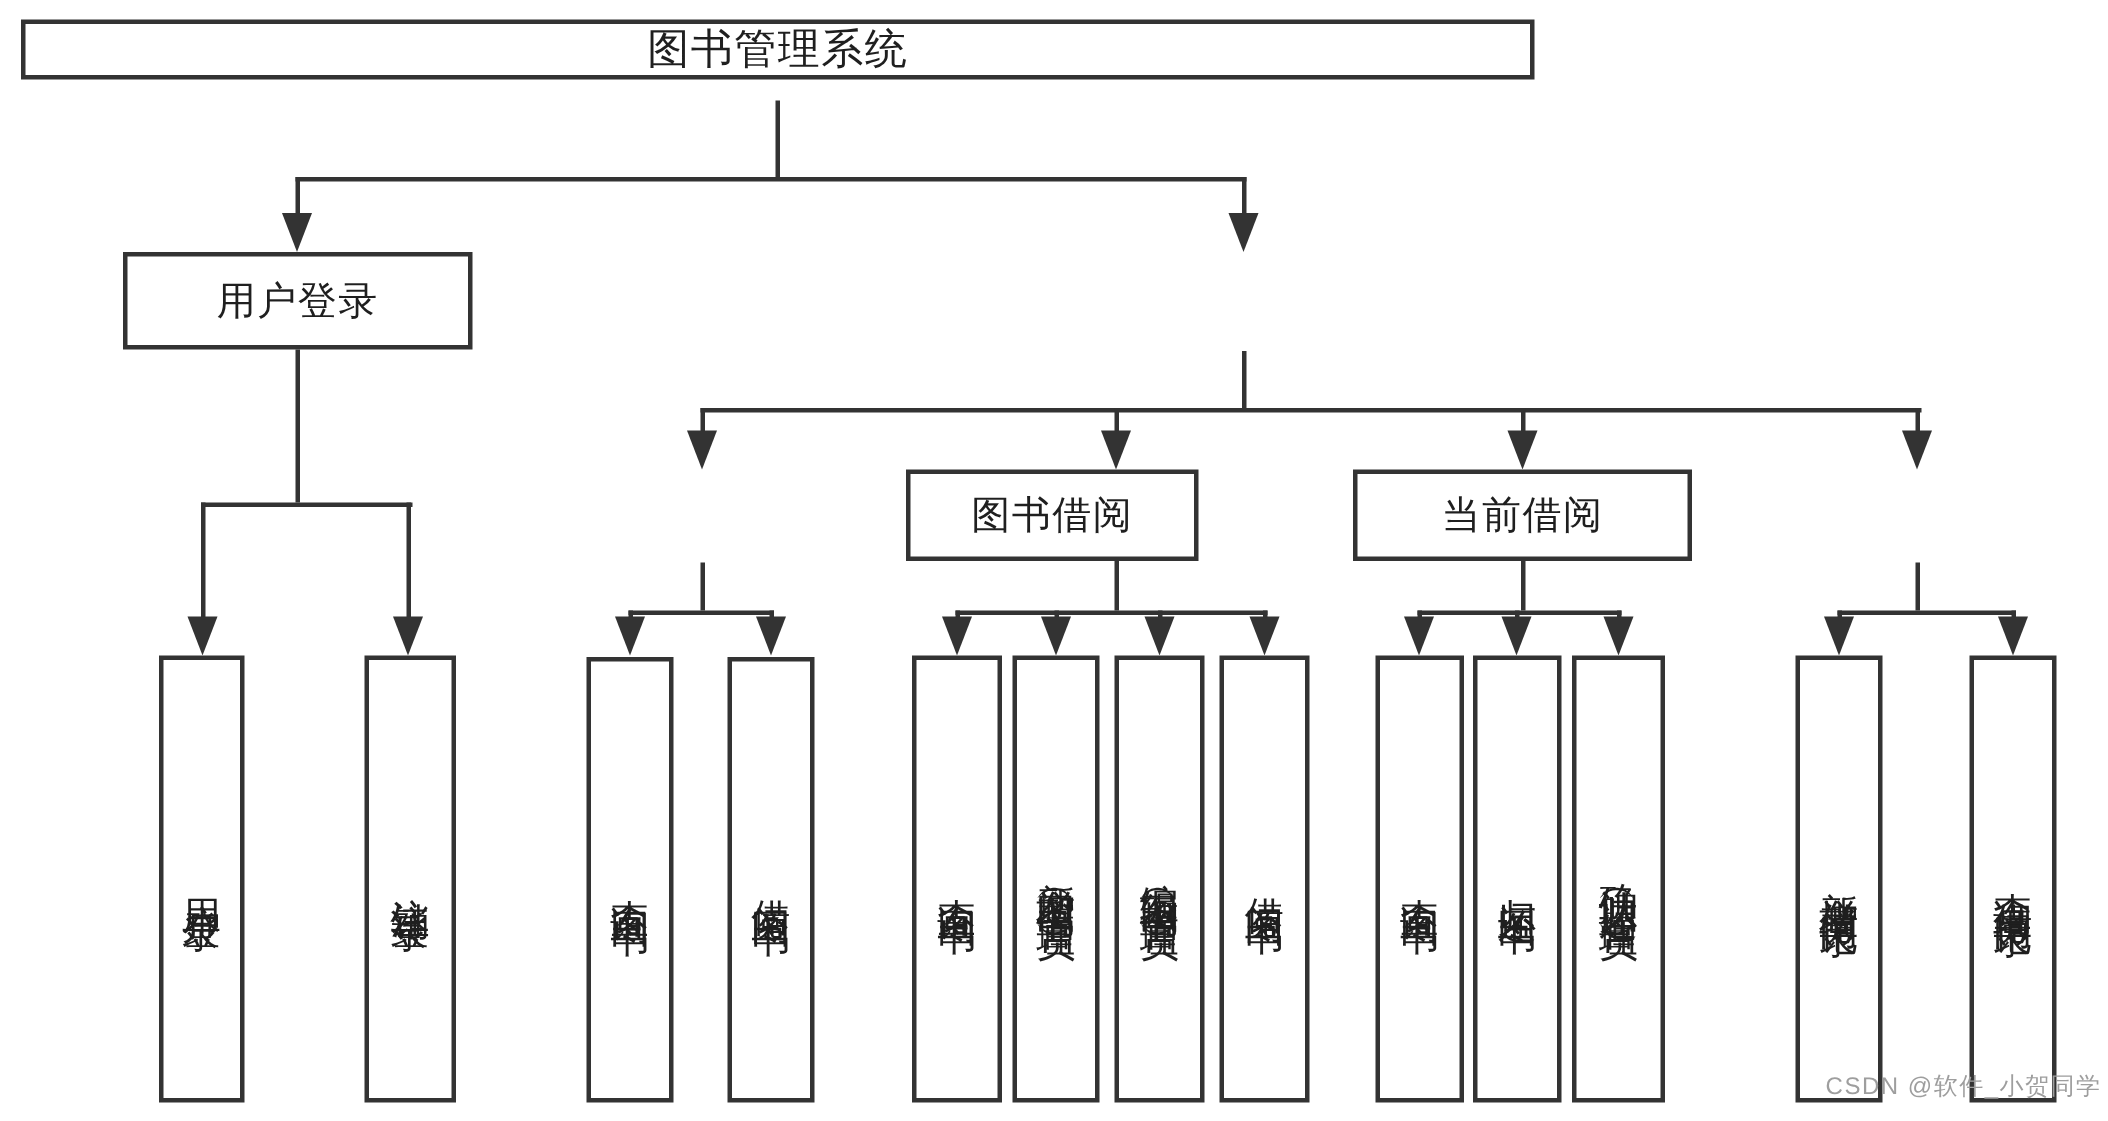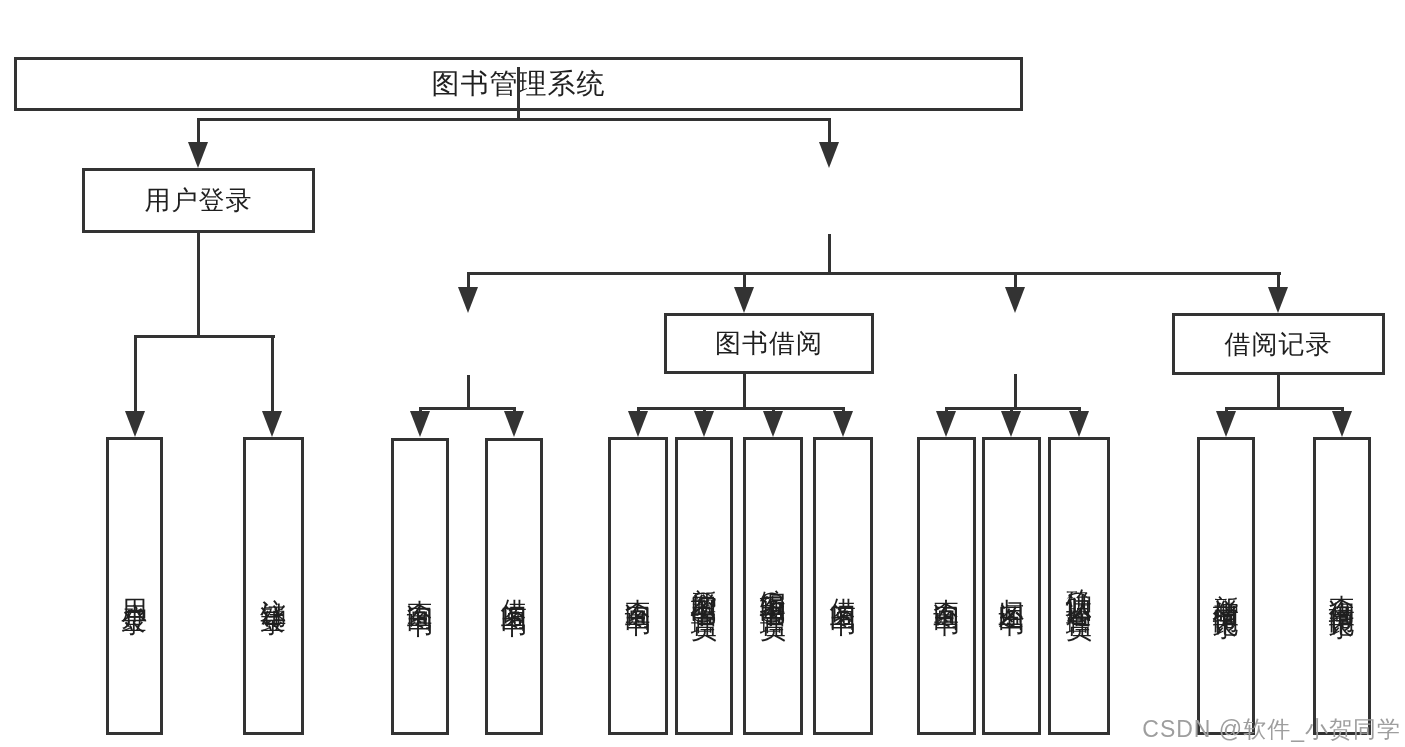--- a/index.html
+++ b/index.html
@@ -40,32 +40,32 @@
   .hline{position:absolute;height:3px;background:var(--line);}
   .ahead{
     position:absolute;width:0;height:0;
     border-left:10px solid transparent;
     border-right:10px solid transparent;
     border-top:26px solid var(--line);
   }
   .watermark{
     position:absolute;
     right:4px;top:714px;
-    font-size:23px;
+    font-size:16px;
     color:var(--wm);
     letter-spacing:1px;
     white-space:nowrap;
   }
 </style>
 </head>
 <body>
 
 <div class="canvas">
 
-  <div class="box" style="left:14px;top:13px;width:1009px;height:54px;margin-top:44px;">
+  <div class="box" style="left:14px;top:13px;width:1009px;height:40px;">
     <span class="hlabel root-label">图书管理系统</span>
   </div>
 
   <div class="vline" style="left:517px;top:67px;height:51px;"></div>
   <div class="hline" style="left:197px;top:118px;width:634px;"></div>
   <div class="vline" style="left:197px;top:118px;height:28px;"></div>
   <div class="ahead" style="left:188px;top:142px;"></div>
   <div class="vline" style="left:828px;top:118px;height:28px;"></div>
   <div class="ahead" style="left:819px;top:142px;"></div>
 
@@ -84,25 +84,25 @@
   <div class="hline" style="left:467px;top:272px;width:814px;"></div>
   <div class="vline" style="left:467px;top:272px;height:17px;"></div>
   <div class="ahead" style="left:458px;top:287px;"></div>
   <div class="vline" style="left:743px;top:272px;height:17px;"></div>
   <div class="ahead" style="left:734px;top:287px;"></div>
   <div class="vline" style="left:1014px;top:272px;height:17px;"></div>
   <div class="ahead" style="left:1005px;top:287px;"></div>
   <div class="vline" style="left:1277px;top:272px;height:17px;"></div>
   <div class="ahead" style="left:1268px;top:287px;"></div>
 
-  <div class="box" style="left:664px;top:313px;width:210px;height:61px;">
+  <div class="box" style="left:604px;top:313px;width:195px;height:61px;">
     <span class="hlabel">图书借阅</span>
   </div>
-  <div class="box" style="left:1172px;top:313px;width:213px;height:62px;">
-    <span class="hlabel">借阅记录</span>
+  <div class="box" style="left:902px;top:313px;width:226px;height:61px;">
+    <span class="hlabel">当前借阅</span>
   </div>
 
   <div class="vline" style="left:467px;top:375px;height:32px;"></div>
   <div class="hline" style="left:419px;top:407px;width:97px;"></div>
   <div class="vline" style="left:419px;top:407px;height:8px;"></div>
   <div class="ahead" style="left:410px;top:411px;"></div>
   <div class="vline" style="left:513px;top:407px;height:8px;"></div>
   <div class="ahead" style="left:504px;top:411px;"></div>
 
   <div class="vline" style="left:743px;top:374px;height:33px;"></div>

